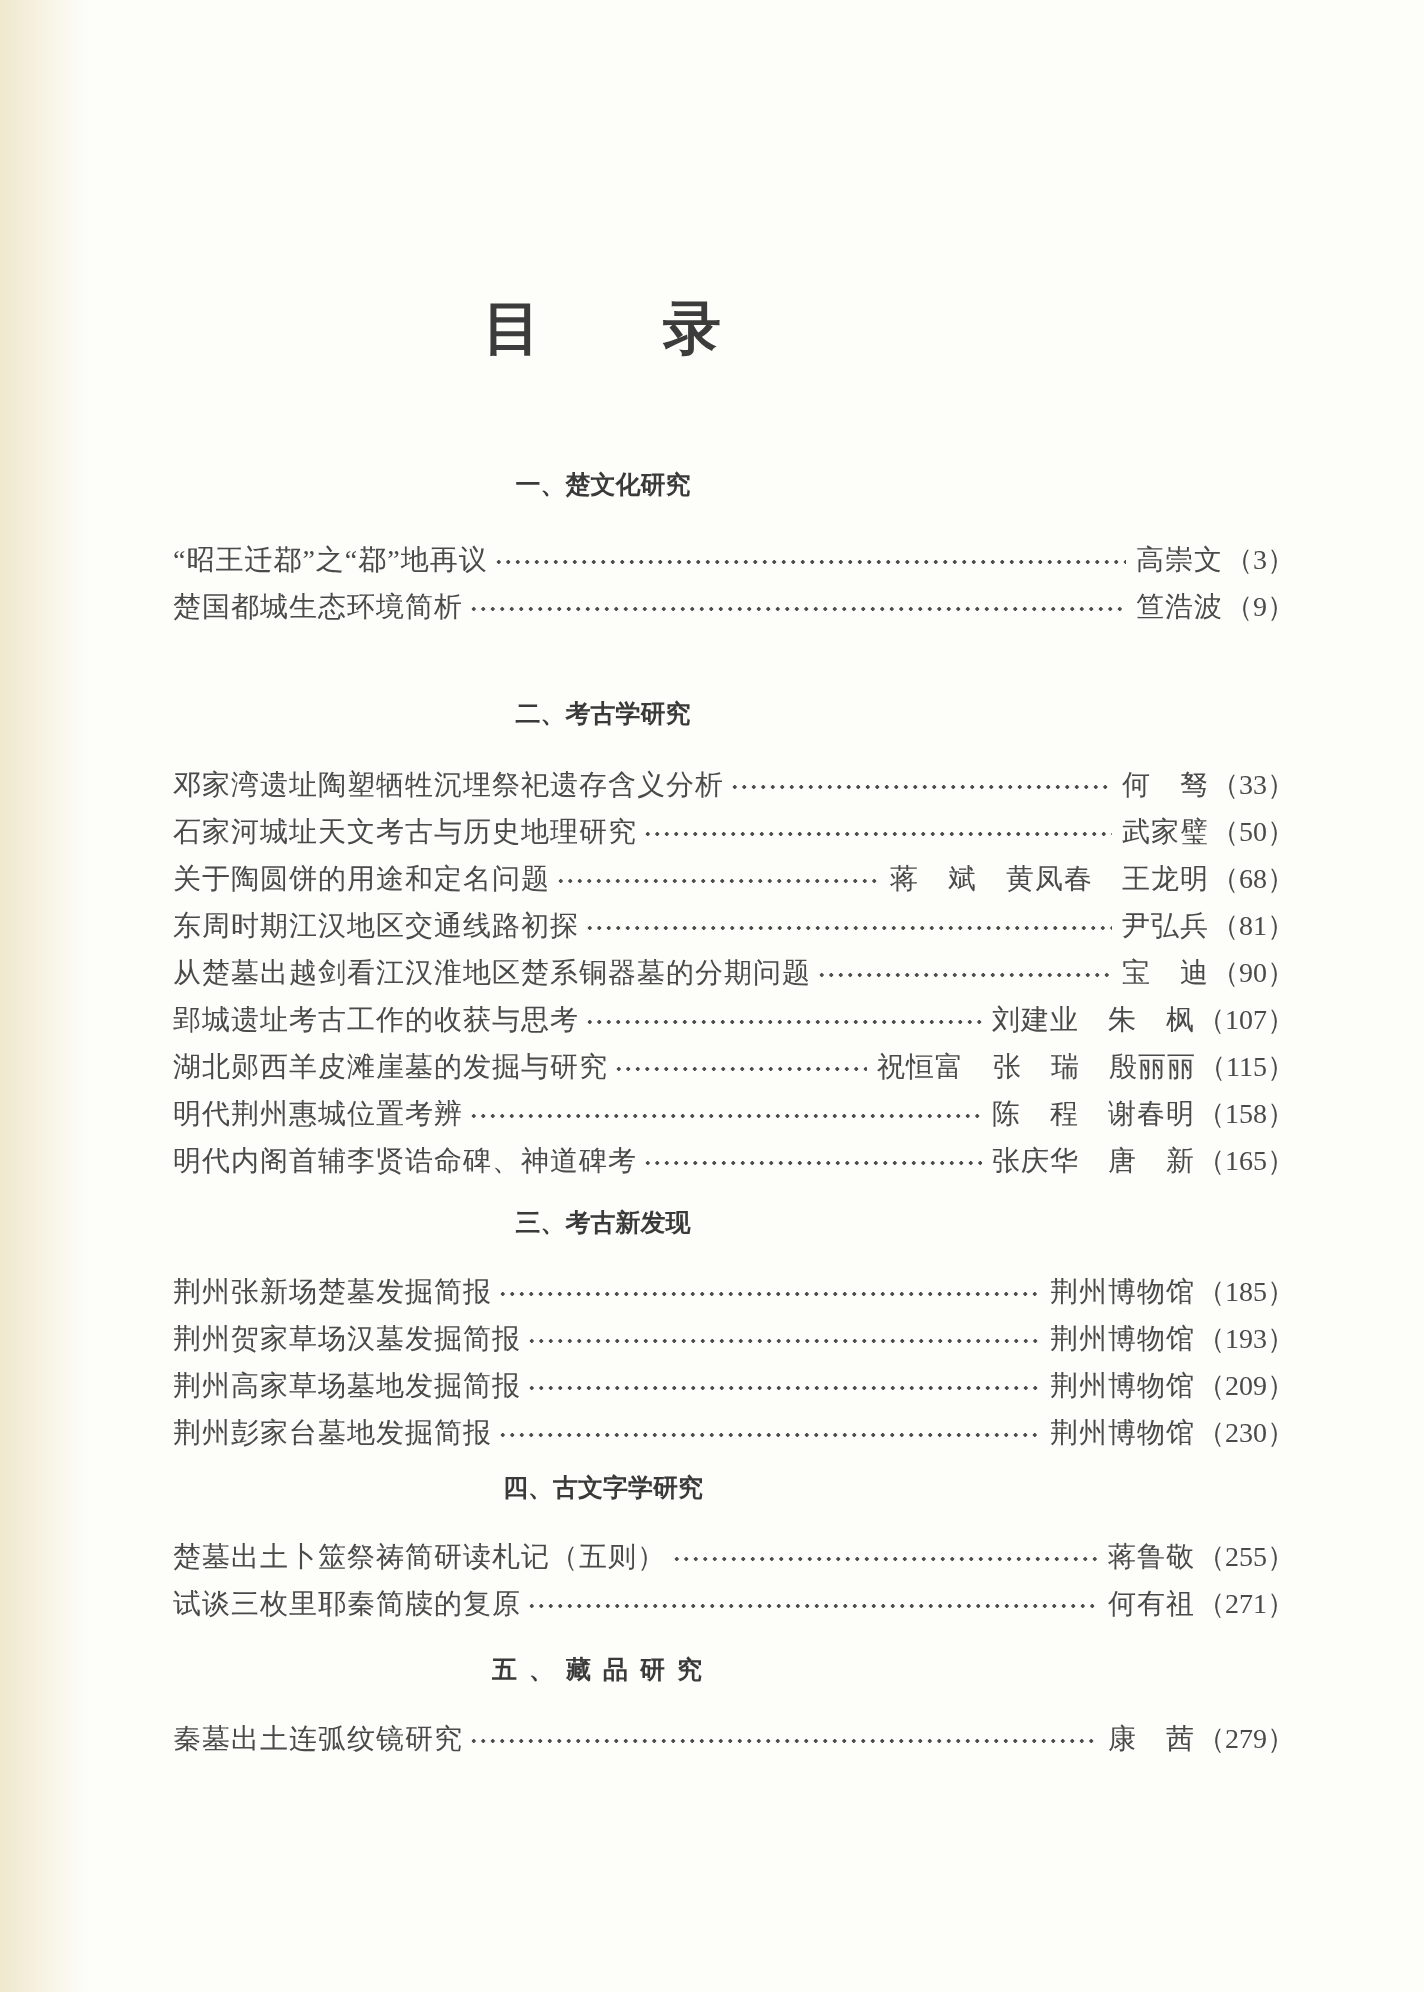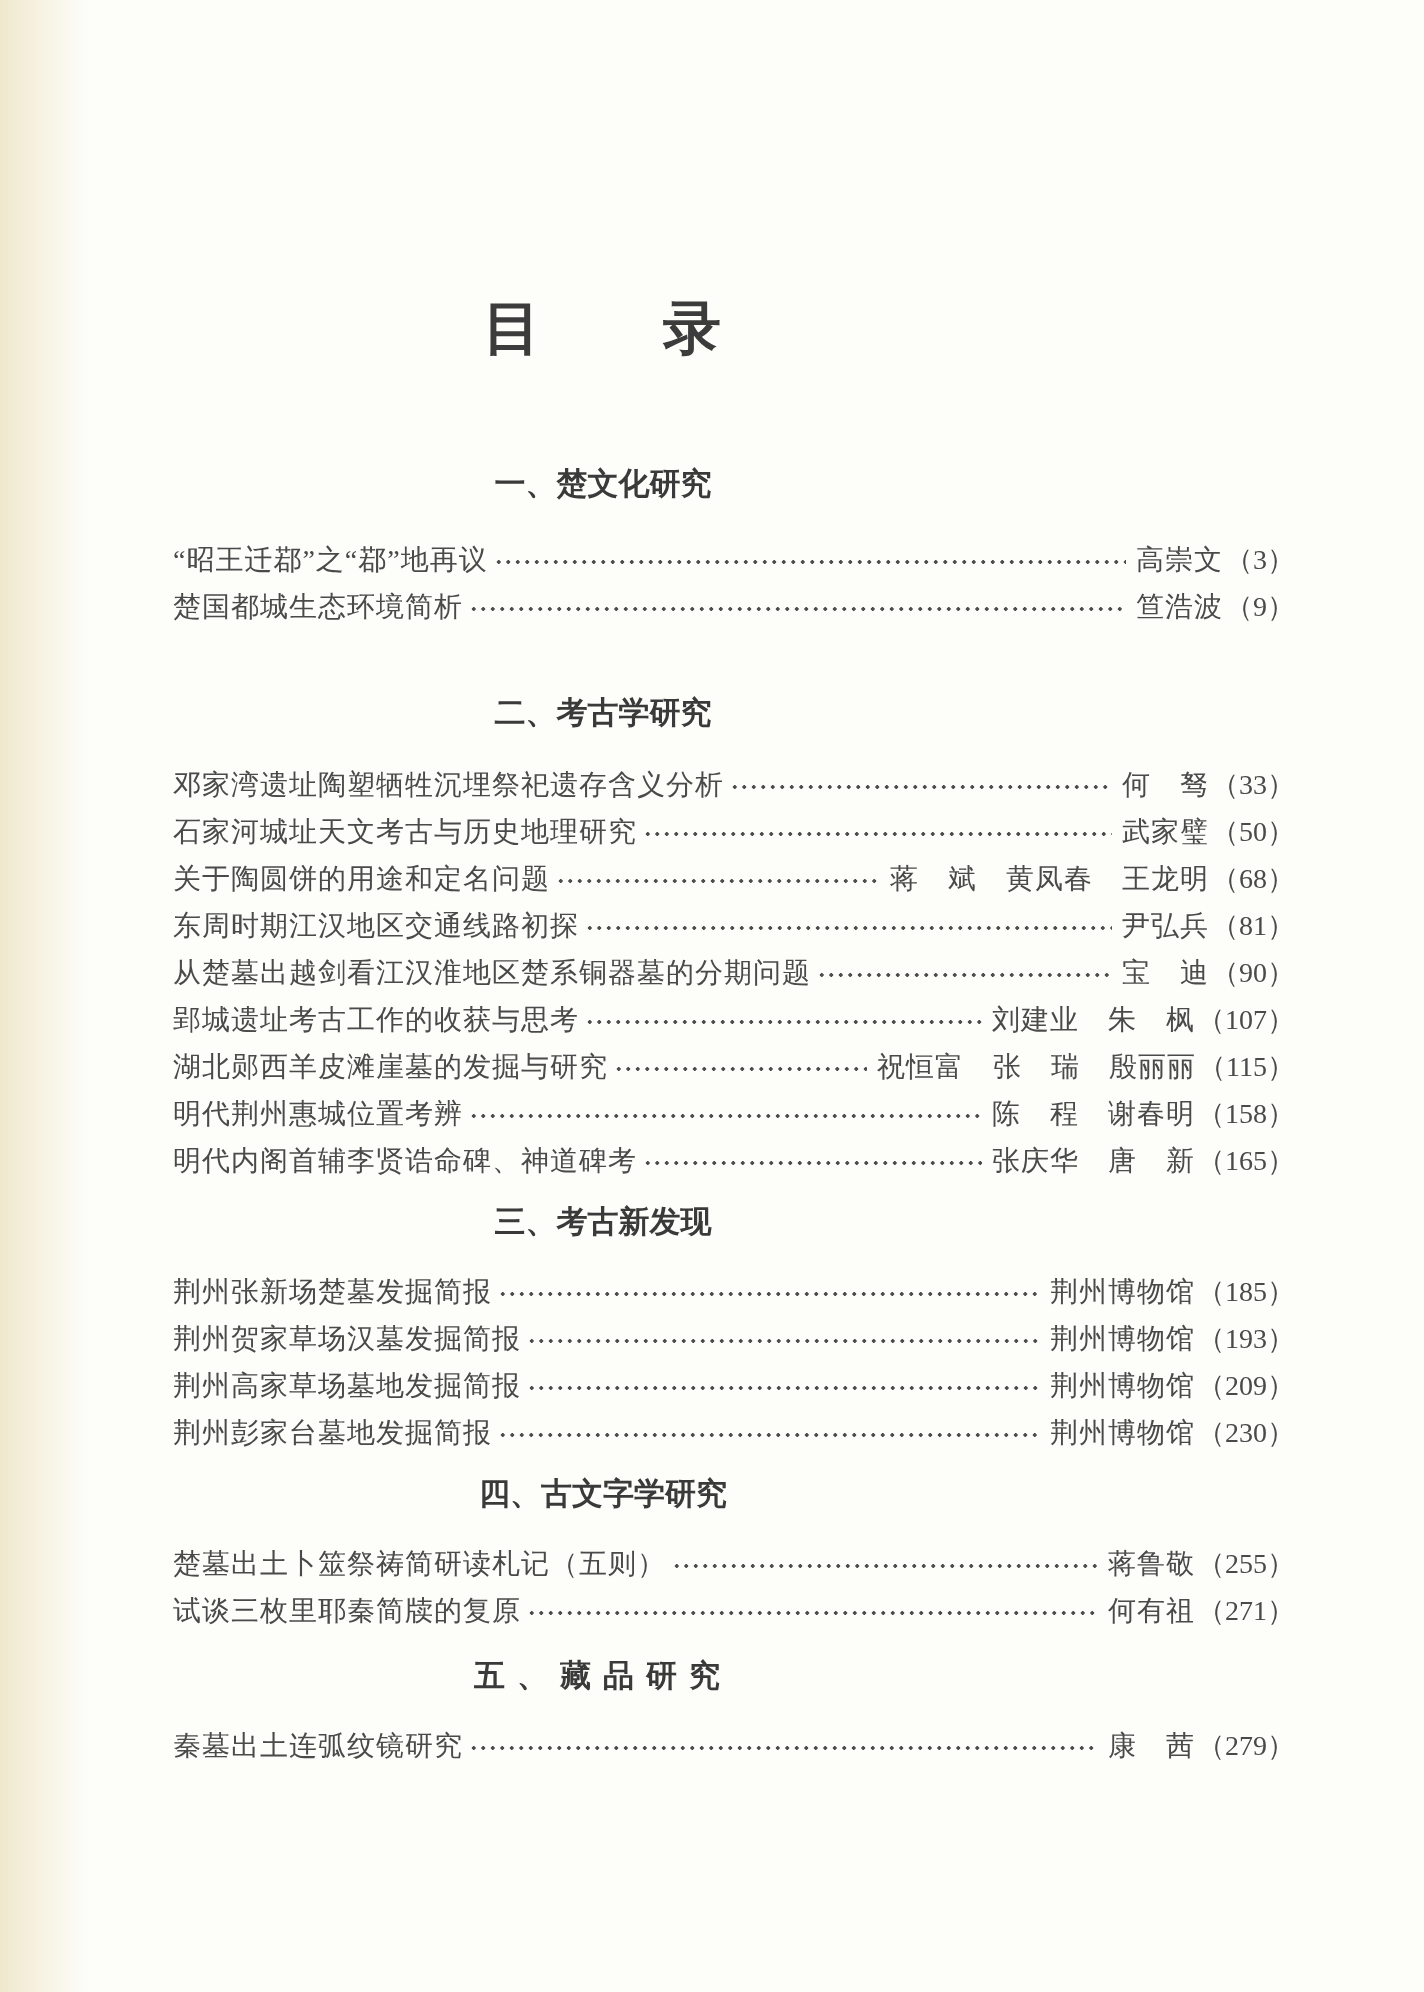--- a/index.html
+++ b/index.html
@@ -30,29 +30,29 @@
     line-height:74px;
     font-weight:bold;
     color:#3c3c3c;
     letter-spacing:2px;
   }
   .section-header{
     width:860px;
     text-align:center;
     font-family:"Liberation Sans","DejaVu Sans",sans-serif;
     font-weight:bold;
-    font-size:31px;
+    font-size:25px;
     line-height:44px;
     color:#3a3a3a;
     margin:0;
   }
   .sh1{margin-top:96px;}
   .sh2{margin-top:61px;}
   .sh3{margin-top:16px;}
-  .sh4{margin-top:16px;}
+  .sh4{margin-top:9px;}
   .sh5{margin-top:20px;letter-spacing:12px;}
   .entries{margin-top:26px;}
   .entries.first{margin-top:30px;}
   .entries.tight{margin-top:24px;}
   .entry{
     height:47px;
     display:flex;
     align-items:center;
     font-size:28px;
     white-space:nowrap;

